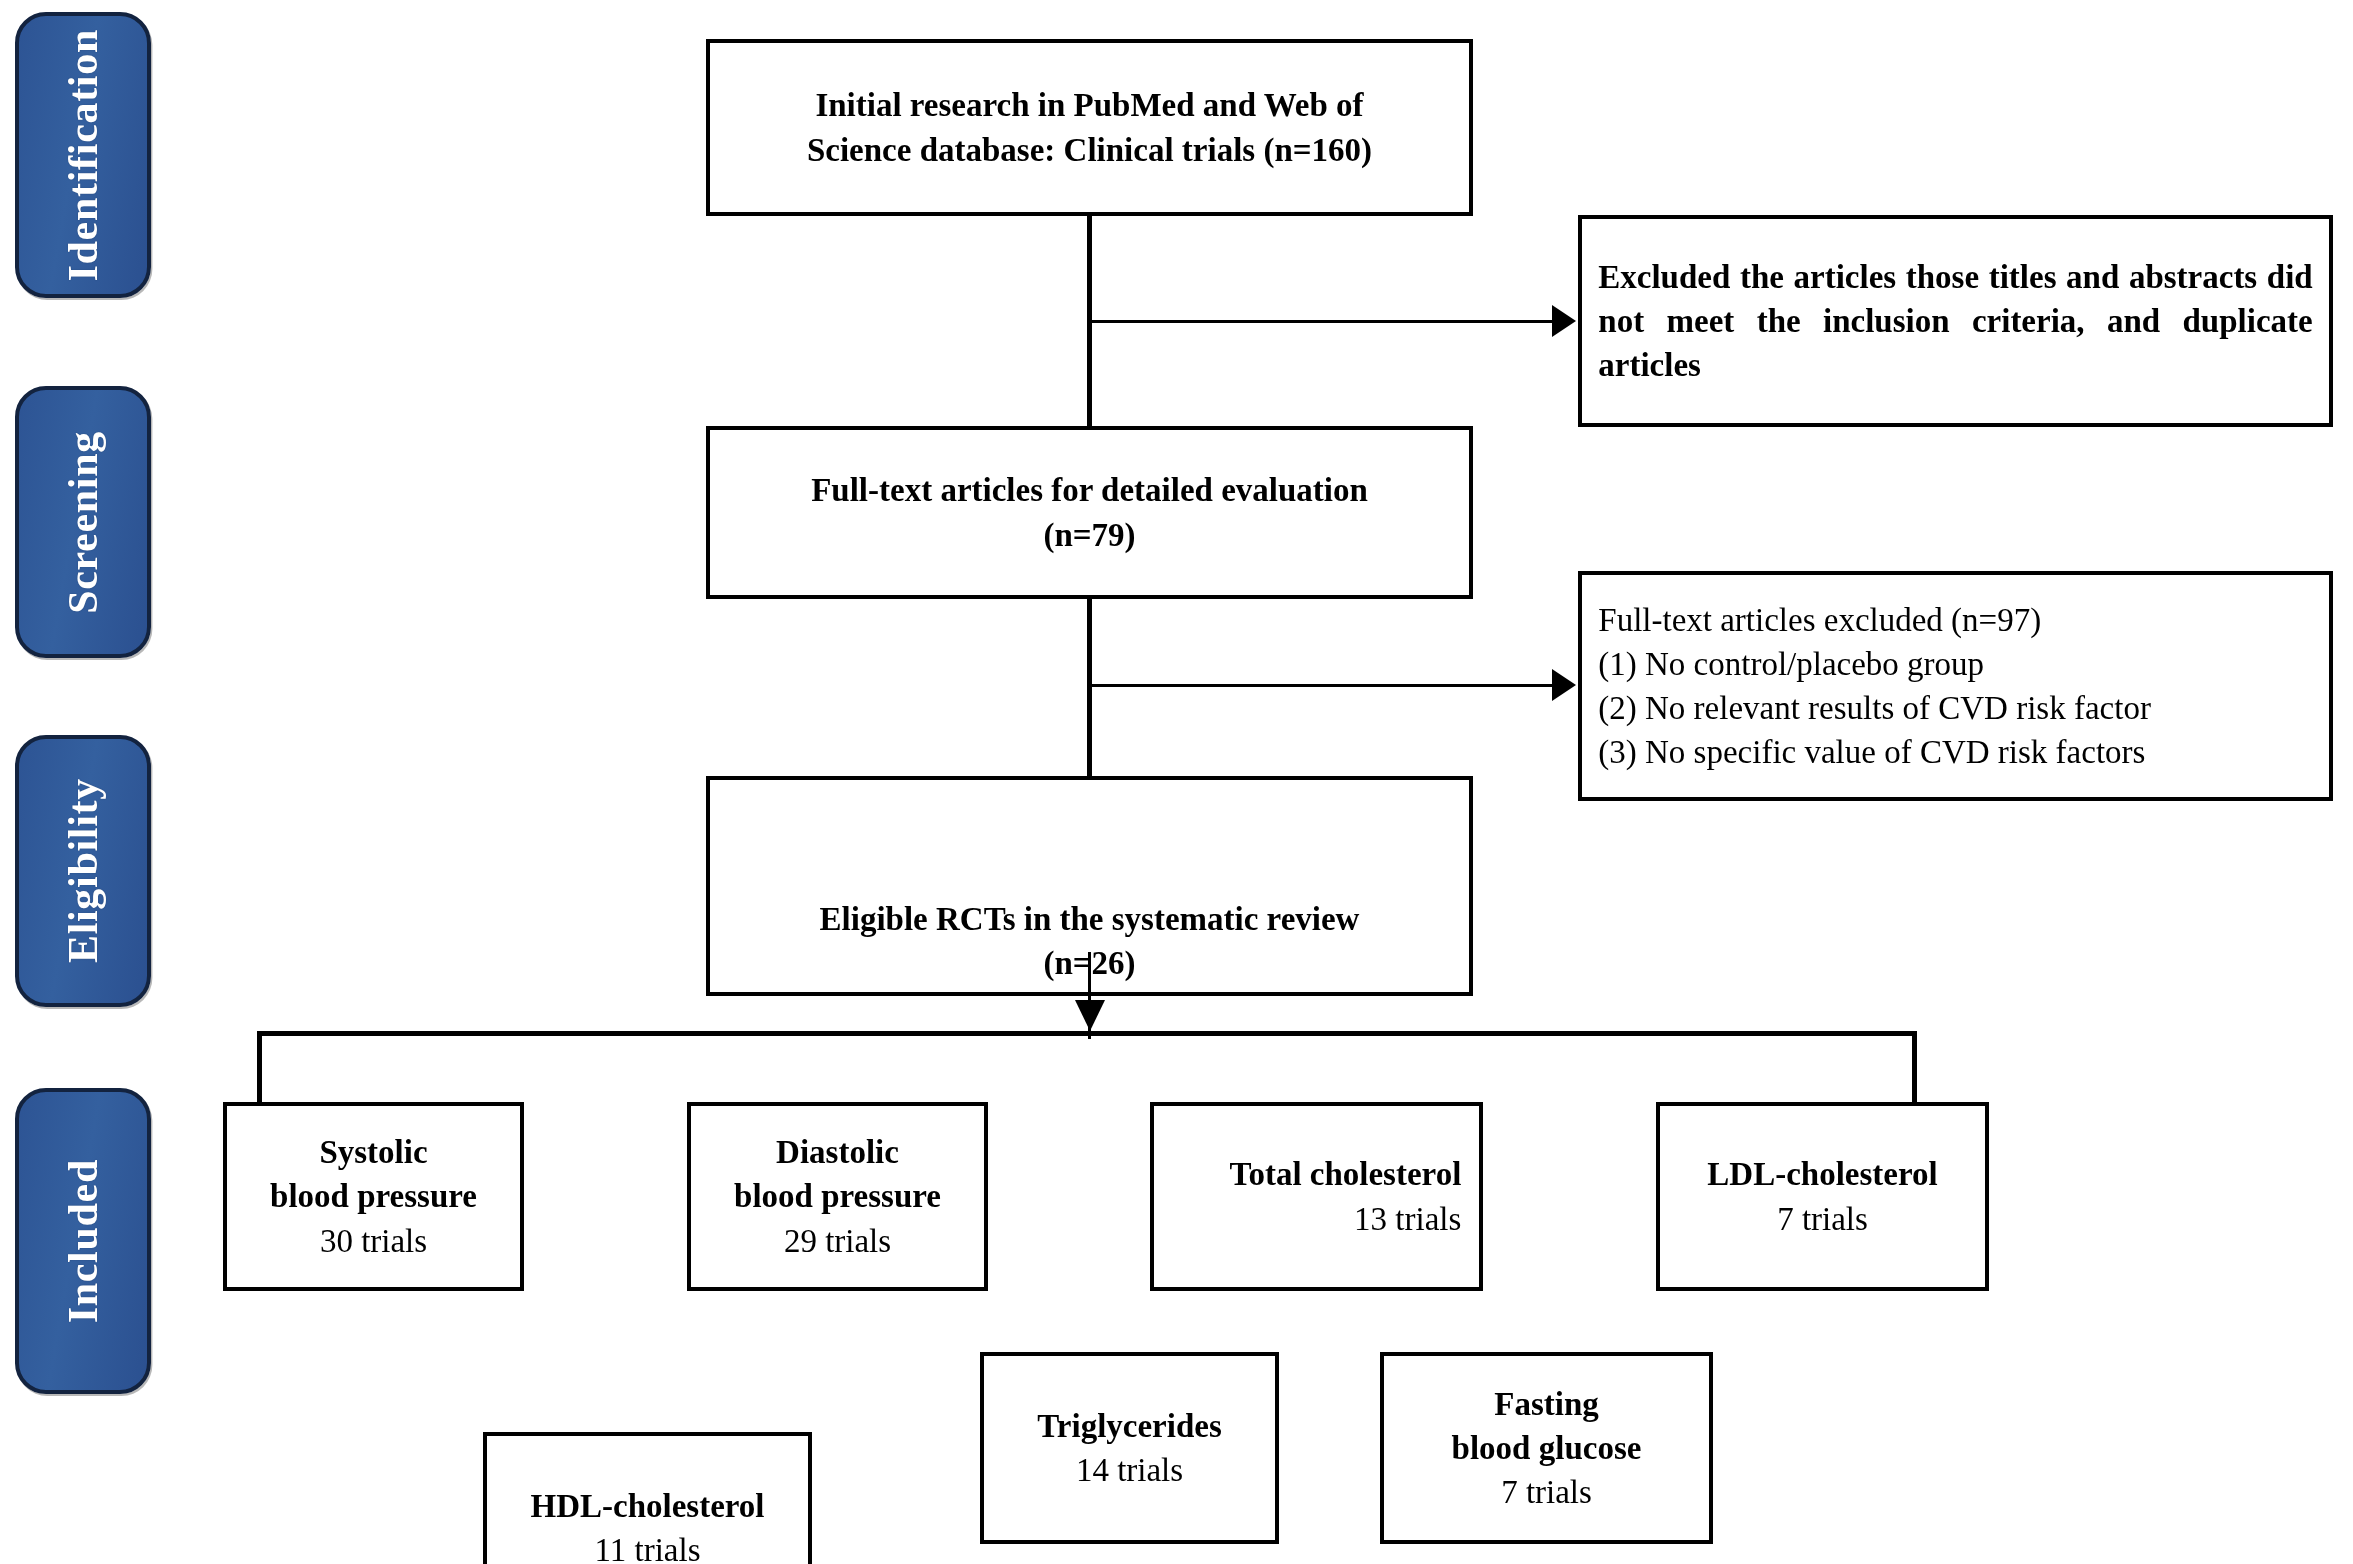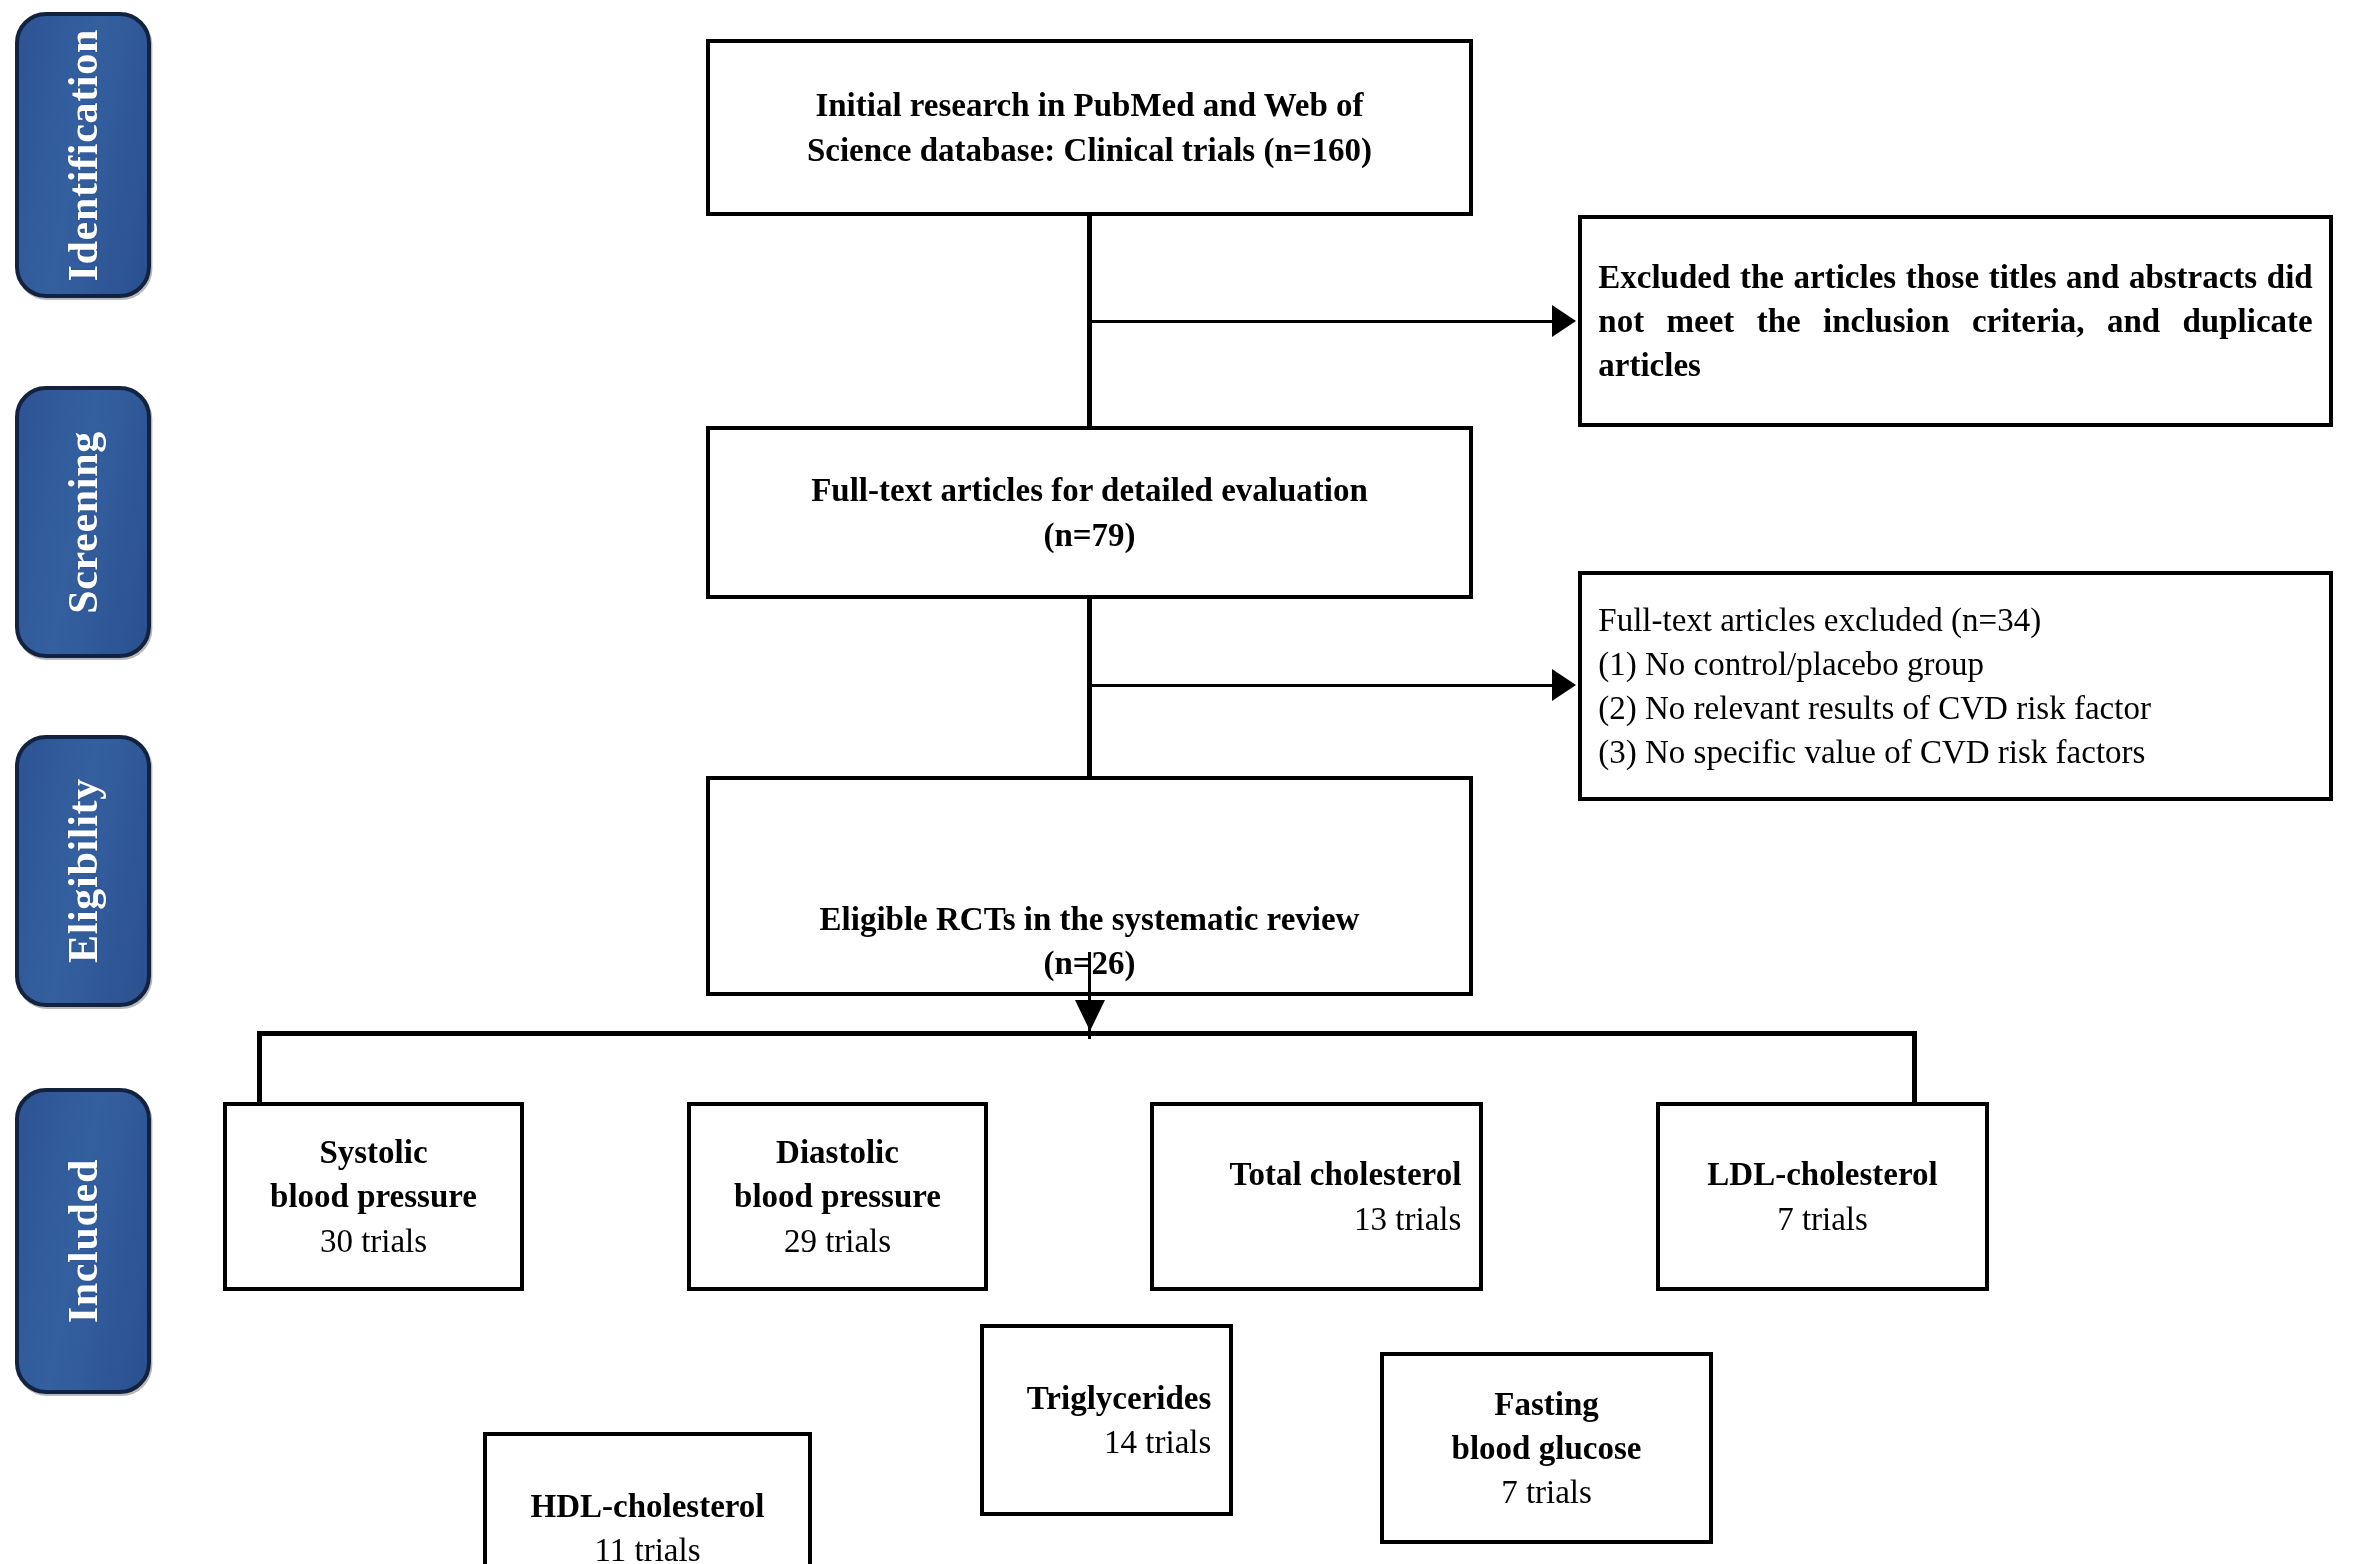--- a/index.html
+++ b/index.html
@@ -129,21 +129,21 @@
   <div class="flow-box" style="left:706px; top:776px; width:767px; height:220px;justify-content:flex-end;">
     <div class="box-line b">Eligible RCTs in the systematic review</div>
     <div class="box-line b">(n=26)</div>
   </div>
 
   <div class="flow-box align-left" style="left:1578px; top:215px; width:755px; height:212px; padding:9.5px 16.3px;">
     <div class="box-line justify">Excluded   the articles those titles and abstracts did not meet the inclusion criteria, and duplicate articles</div>
   </div>
 
   <div class="flow-box align-left" style="left:1578px; top:571px; width:755px; height:230px; padding:8.2px 16.3px;">
-    <div class="box-line plain-left">Full-text articles excluded (n=34)</div>
+    <div class="box-line plain-left">Full-text articles excluded (n=97)</div>
     <div class="box-line plain-left">(1)  No control/placebo group</div>
     <div class="box-line plain-left">(2)  No relevant results of CVD risk factor</div>
     <div class="box-line plain-left">(3)  No specific value of CVD risk factors</div>
   </div>
 
   <div class="flow-box" style="left:223px; top:1102px; width:301px; height:189px;">
     <div class="box-line b">Systolic</div>
     <div class="box-line b">blood pressure</div>
     <div class="box-line">30 trials</div>
   </div>
@@ -162,21 +162,21 @@
   <div class="flow-box" style="left:1656px; top:1102px; width:333px; height:189px;">
     <div class="box-line b">LDL-cholesterol</div>
     <div class="box-line">7 trials</div>
   </div>
 
   <div class="flow-box" style="left:483px; top:1432px; width:329px; height:192px;">
     <div class="box-line b">HDL-cholesterol</div>
     <div class="box-line">11 trials</div>
   </div>
 
-  <div class="flow-box" style="left:980px; top:1324px; width:253px; height:192px;align-items:flex-end;">
+  <div class="flow-box" style="left:980px; top:1352px; width:299px; height:192px;">
     <div class="box-line b">Triglycerides</div>
     <div class="box-line">14 trials</div>
   </div>
 
   <div class="flow-box" style="left:1380px; top:1352px; width:333px; height:192px;justify-content:center;">
     <div class="box-line b">Fasting</div>
     <div class="box-line b">blood glucose</div>
     <div class="box-line">7 trials</div>
   </div>
 

